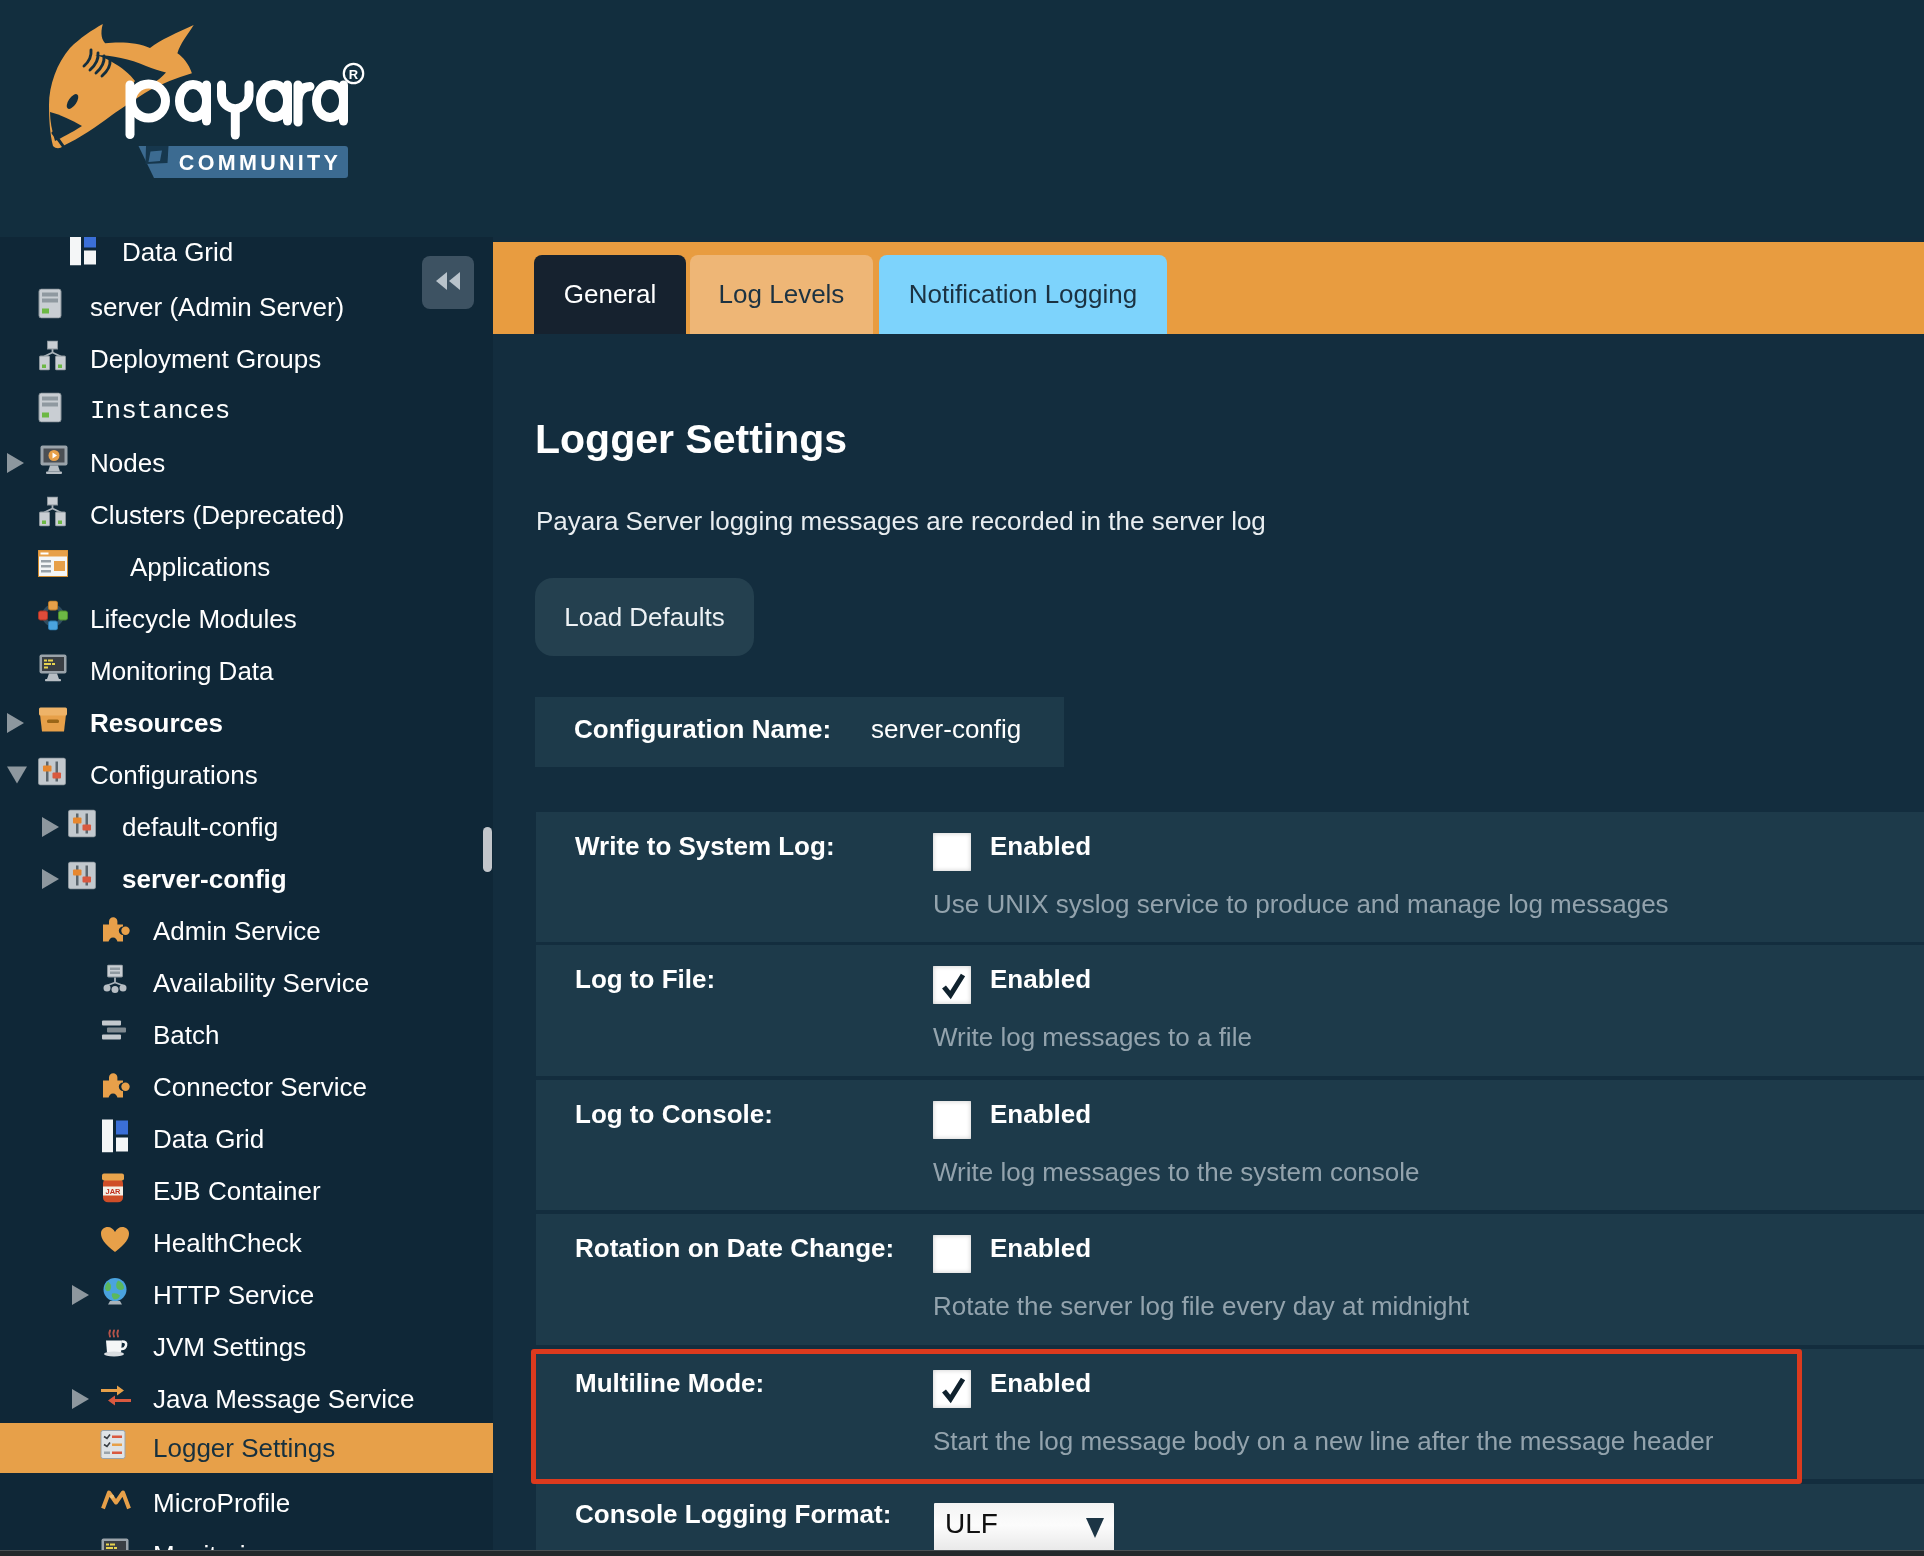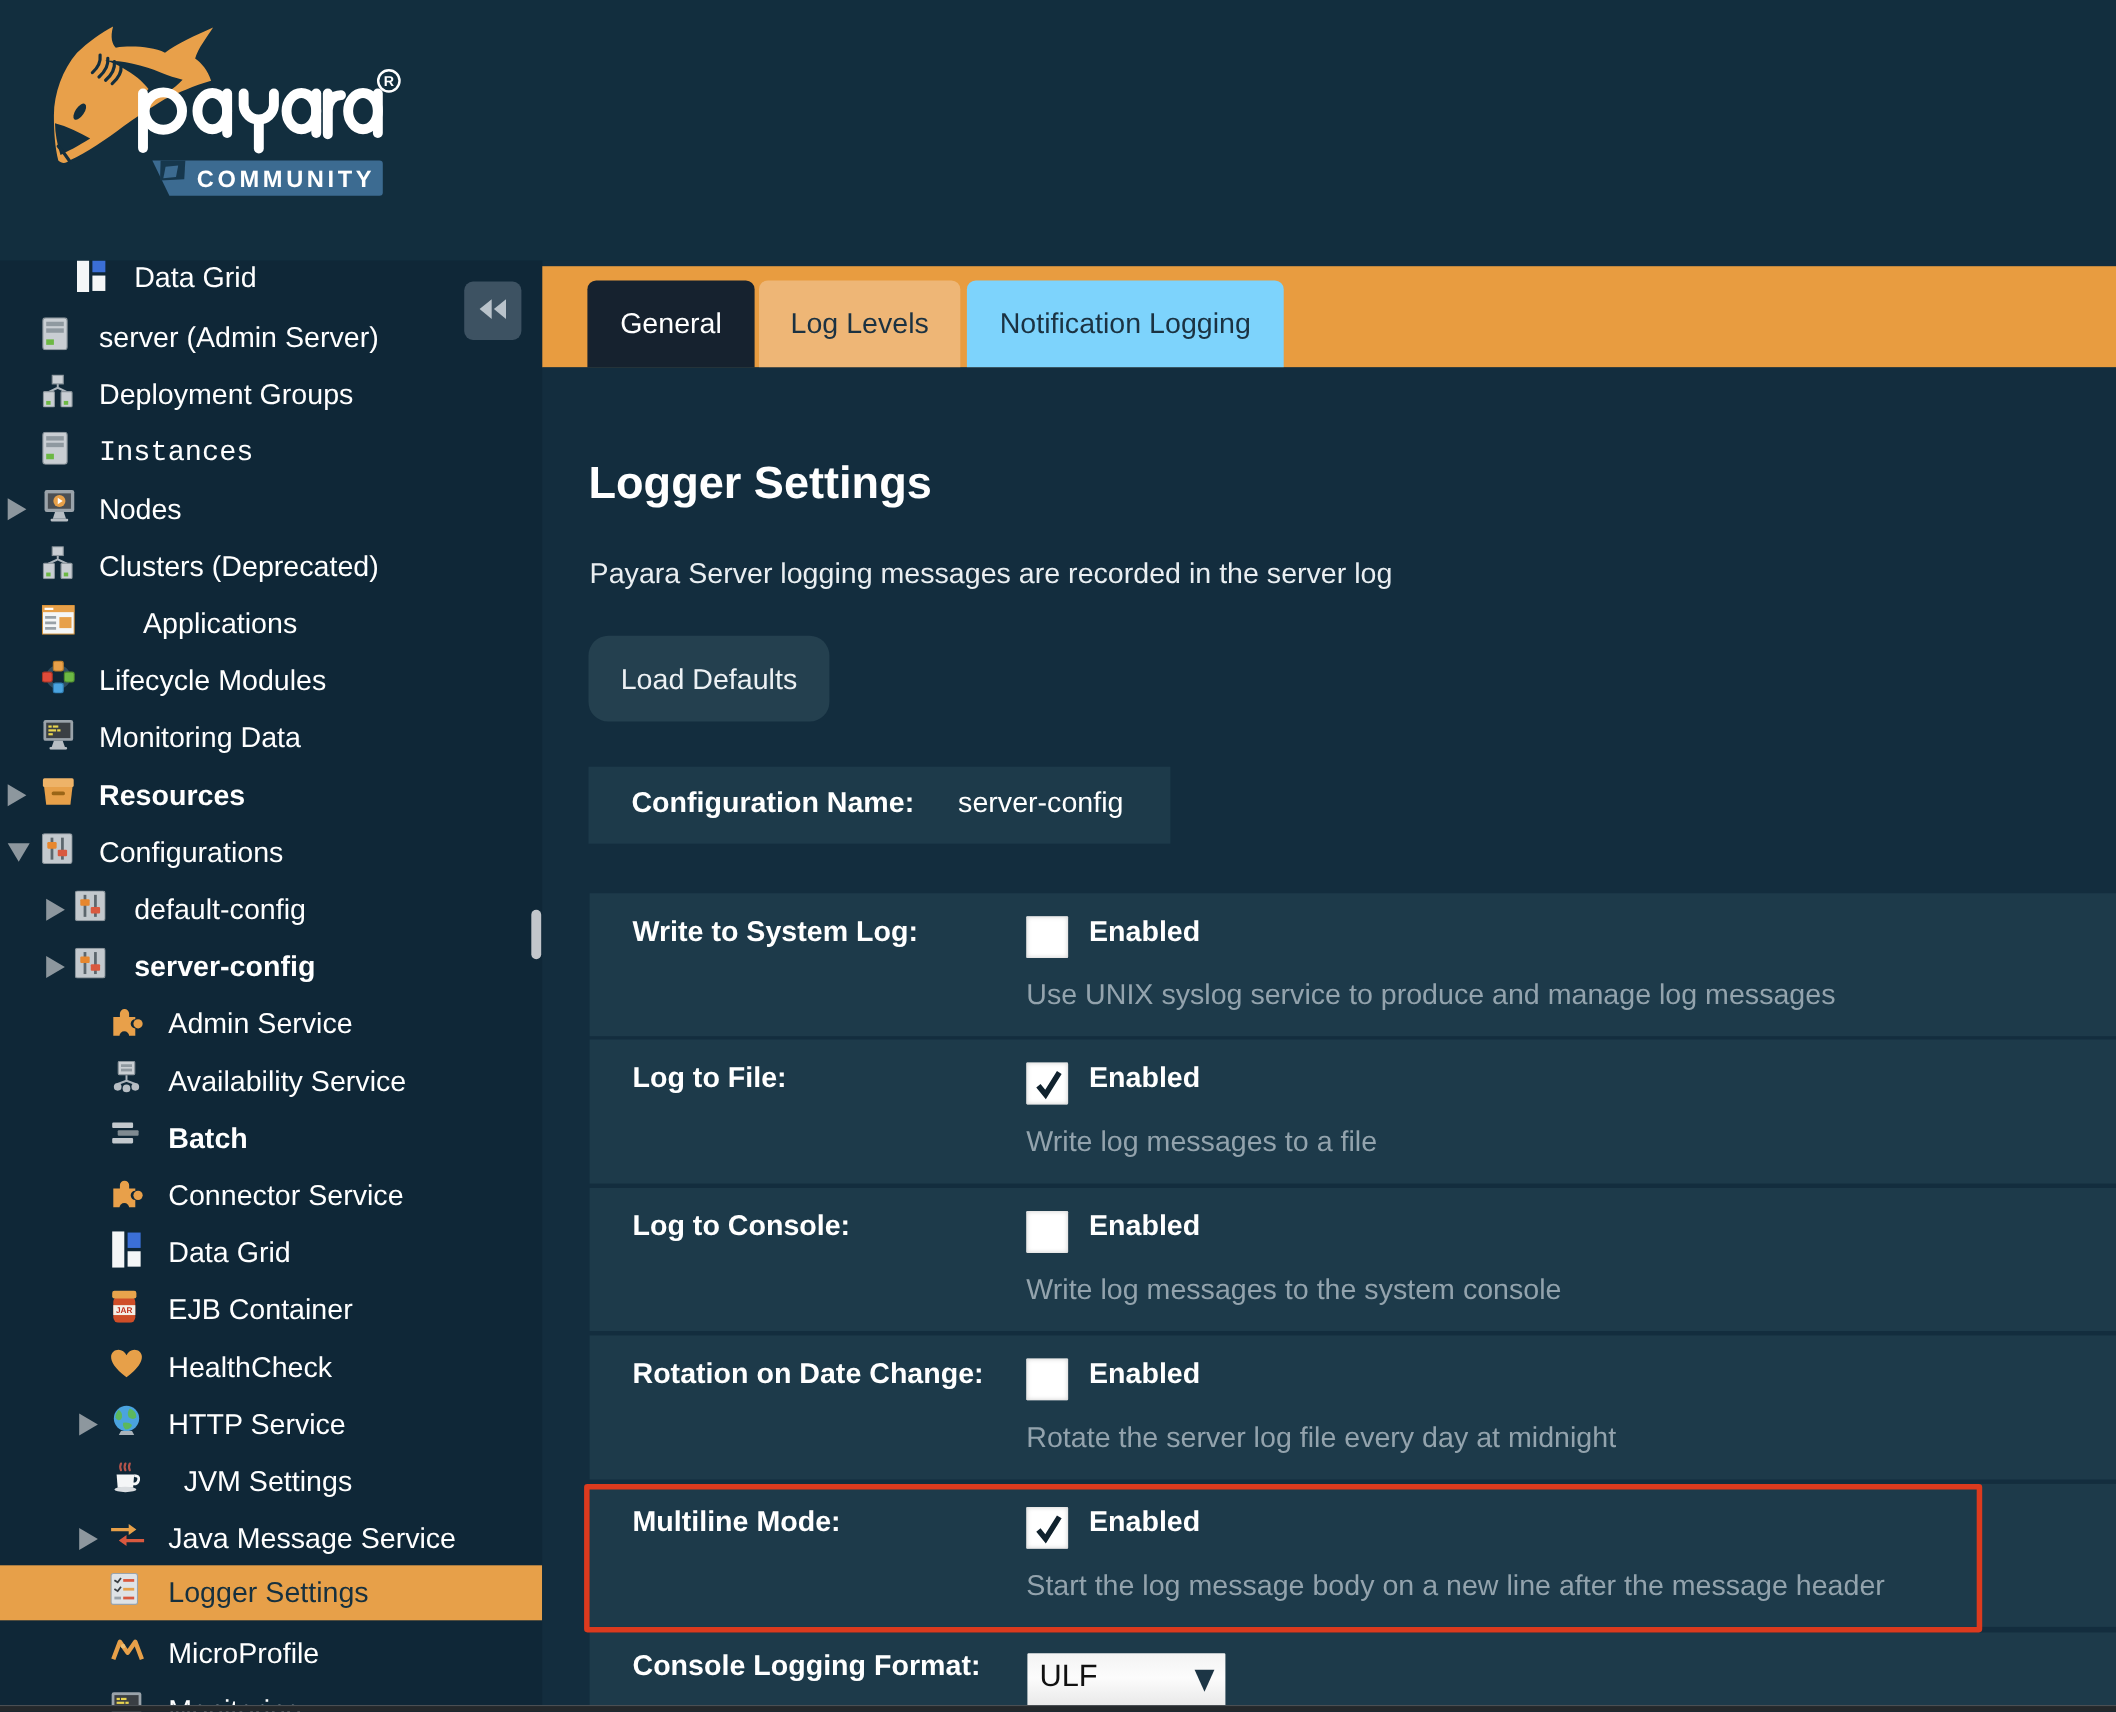--- a/index.html
+++ b/index.html
@@ -249,21 +249,21 @@
           <rect x="7.5" y="0.5" width="15" height="12" rx="1" fill="#c9ced3" stroke="#8a949b"></rect>
           <rect x="10" y="3" width="10" height="2.5" fill="#8f99a0"></rect>
           <rect x="10" y="7" width="10" height="2.5" fill="#8f99a0"></rect>
           <path d="M15,13 L15,18 M15,18 L7,21 M15,18 L23,21" stroke="#aab3ba" stroke-width="1.8" fill="none"></path>
           <circle cx="7" cy="23.5" r="3.5" fill="#b7bec4"></circle>
           <circle cx="23" cy="23.5" r="3.5" fill="#b7bec4"></circle>
           <circle cx="15" cy="25" r="3.5" fill="#b7bec4"></circle>
         </svg></span>
       <span class="txt" style="left:153px;">Availability Service</span>
     </div>
-<div class="srow" style="top:772px;font-weight:bold;">
+<div class="srow" style="top:772px;">
       <span class="ic" style="left:100px;"><svg width="28" height="24" viewBox="0 0 28 24">
           <rect x="2" y="1" width="19" height="5" rx="1" fill="#c3c9ce"></rect>
           <rect x="7" y="8" width="19" height="5" rx="1" fill="#7f8a91"></rect>
           <rect x="2" y="15" width="19" height="5" rx="1" fill="#c3c9ce"></rect>
         </svg></span>
       <span class="txt" style="left:153px;">Batch</span>
     </div>
 <div class="srow" style="top:824px;">
       <span class="ic" style="left:100px;"><svg width="30" height="30" viewBox="0 0 30 30">
           <path d="M3,12 L9,12 L9,9 A4.2,4.2 0 0 1 17.4,9 L17.4,12 L23,12 L23,14 A4.2,4.2 0 0 0 23,22.4 L23,29 L3,29 Z" fill="#e8a04a"></path>
@@ -307,21 +307,21 @@
         </svg></span>
       <span class="txt" style="left:153px;">HTTP Service</span>
     </div>
 <div class="srow" style="top:1084px;">
       <span class="ic" style="left:100px;"><svg width="30" height="30" viewBox="0 0 30 30">
           <path d="M6,12 L22,12 L21,24 L7,24 Z" fill="#f4f6f7"></path>
           <path d="M22,13 Q27,13 26,17 Q25,21 20.5,20.5" stroke="#f4f6f7" stroke-width="2.5" fill="none"></path>
           <ellipse cx="14" cy="25.5" rx="10" ry="2.5" fill="#d9dde0"></ellipse>
           <path d="M10,2 Q8.5,5 10,8 M14,2 Q12.5,5 14,8 M18,2 Q16.5,5 18,8" stroke="#b5534a" stroke-width="2" fill="none" stroke-linecap="round"></path>
         </svg></span>
-      <span class="txt" style="left:153px;margin-left:14px;">JVM Settings</span>
+      <span class="txt" style="left:153px;">JVM Settings</span>
     </div>
 <div class="srow" style="top:1136px;">
       <span class="arr arr-r" style="left:72px;"></span>
       <span class="ic" style="left:100px;"><svg width="32" height="26" viewBox="0 0 32 26">
           <path d="M8,3 L8,6.5 L24,6.5 L24,3 L31,8 L24,13 L24,9.5 L8,9.5 L8,13 Z" fill="#e7a049" transform="translate(-7,0)"></path>
           <path d="M24,13 L24,16.5 L8,16.5 L8,13 L1,18 L8,23 L8,19.5 L24,19.5 L24,23 Z" fill="#d9593f" transform="translate(7,0)"></path>
         </svg></span>
       <span class="txt" style="left:153px;">Java Message Service</span>
     </div>
 <div class="srow hl" style="top:1186px;height:50px;">

